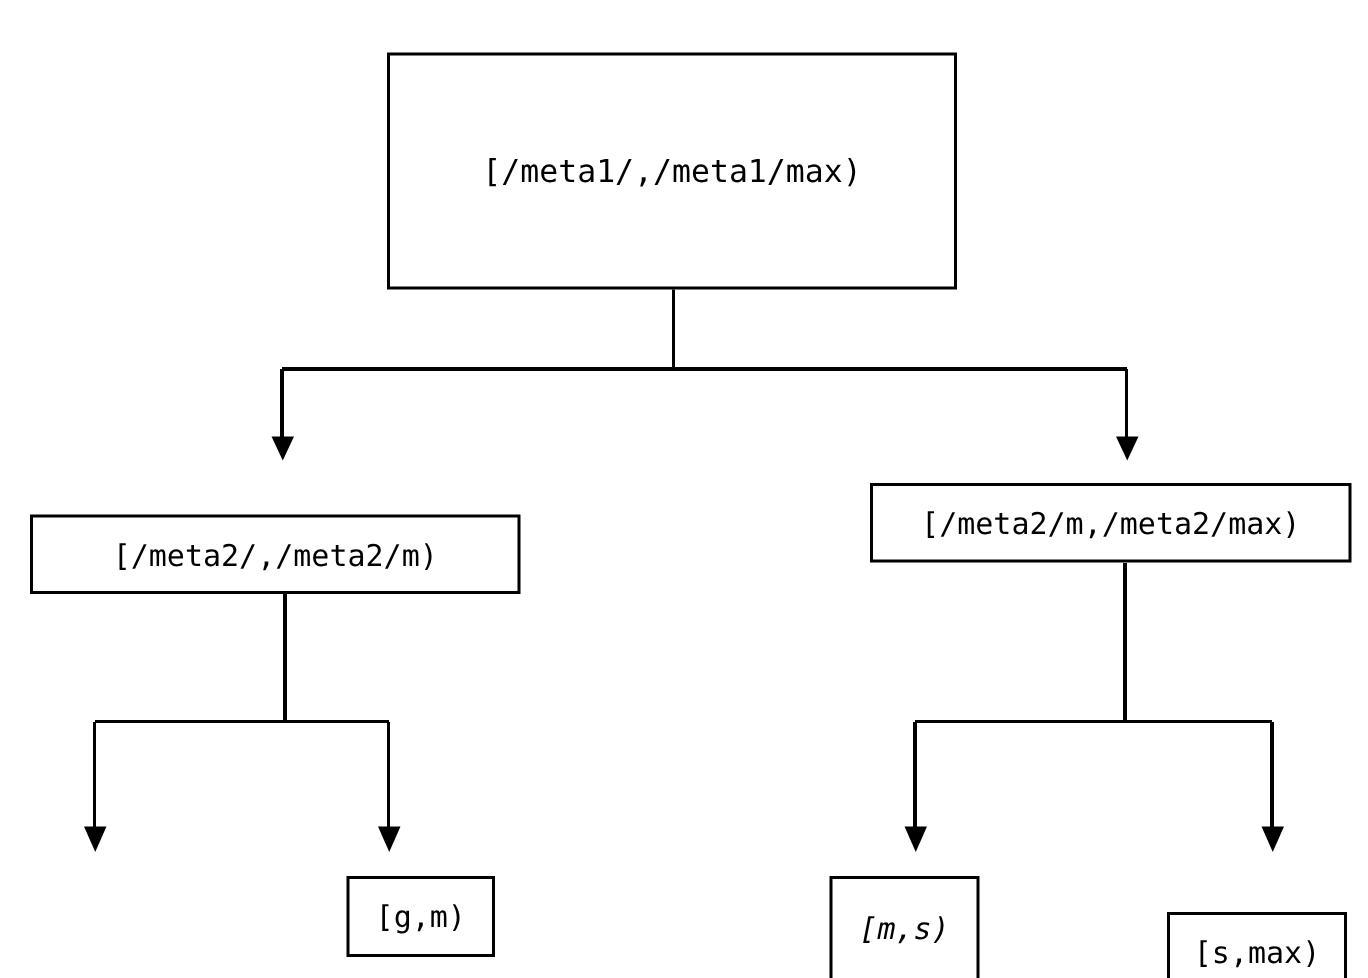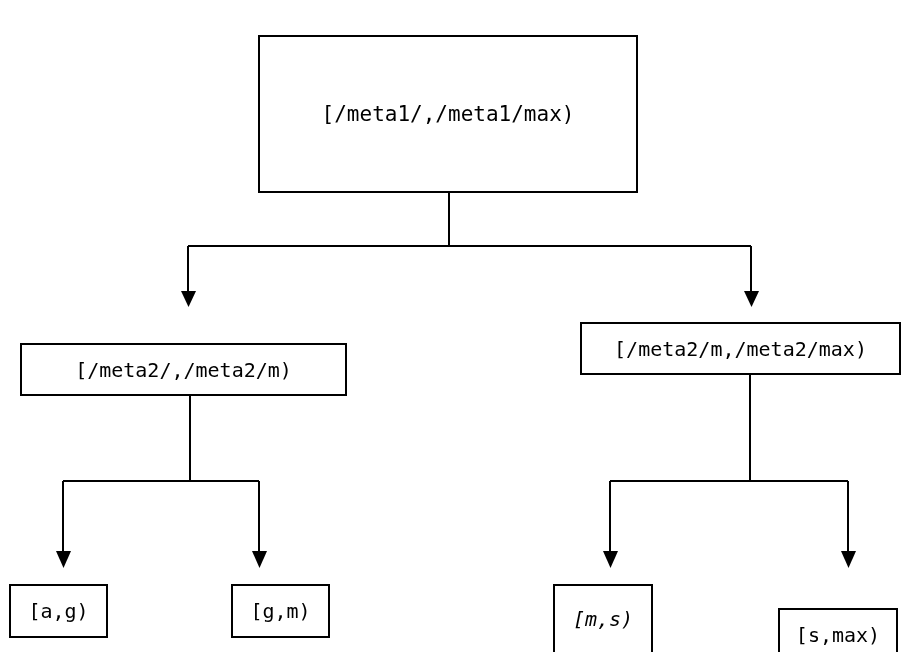--- a/index.html
+++ b/index.html
@@ -108,23 +108,20 @@
   </div>
 
   <div class="node" id="node-l2-left">
     <span class="node-label">[/meta2/,/meta2/m)</span>
   </div>
 
   <div class="node" id="node-l2-right">
     <span class="node-label">[/meta2/m,/meta2/max)</span>
   </div>
 
-  <div class="node leaf" id="node-leaf-ag">
-    <span class="node-label">[a,g)</span>
-  </div>
 
   <div class="node leaf" id="node-leaf-gm">
     <span class="node-label">[g,m)</span>
   </div>
 
   <div class="node leaf" id="node-leaf-ms">
     <span class="node-label">[m,s)</span>
   </div>
 
   <div class="node leaf" id="node-leaf-smax">

